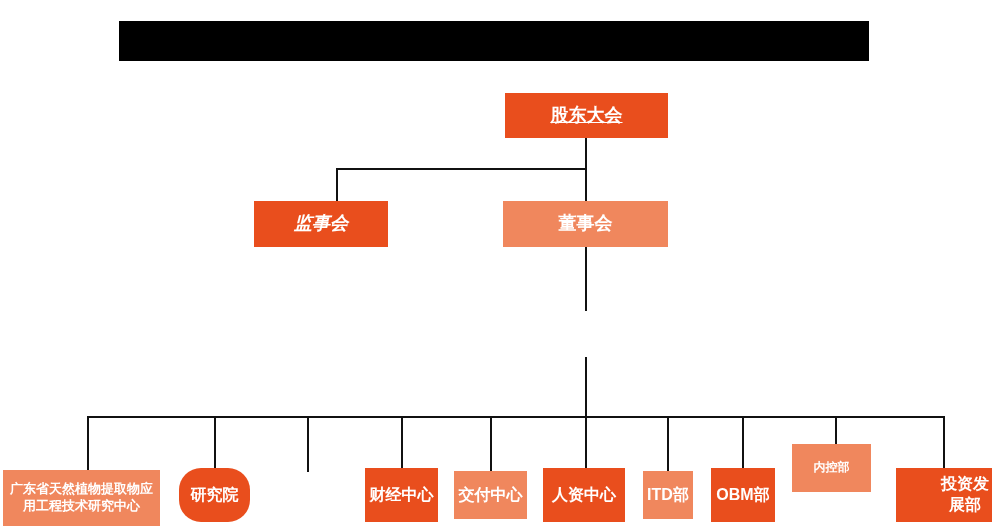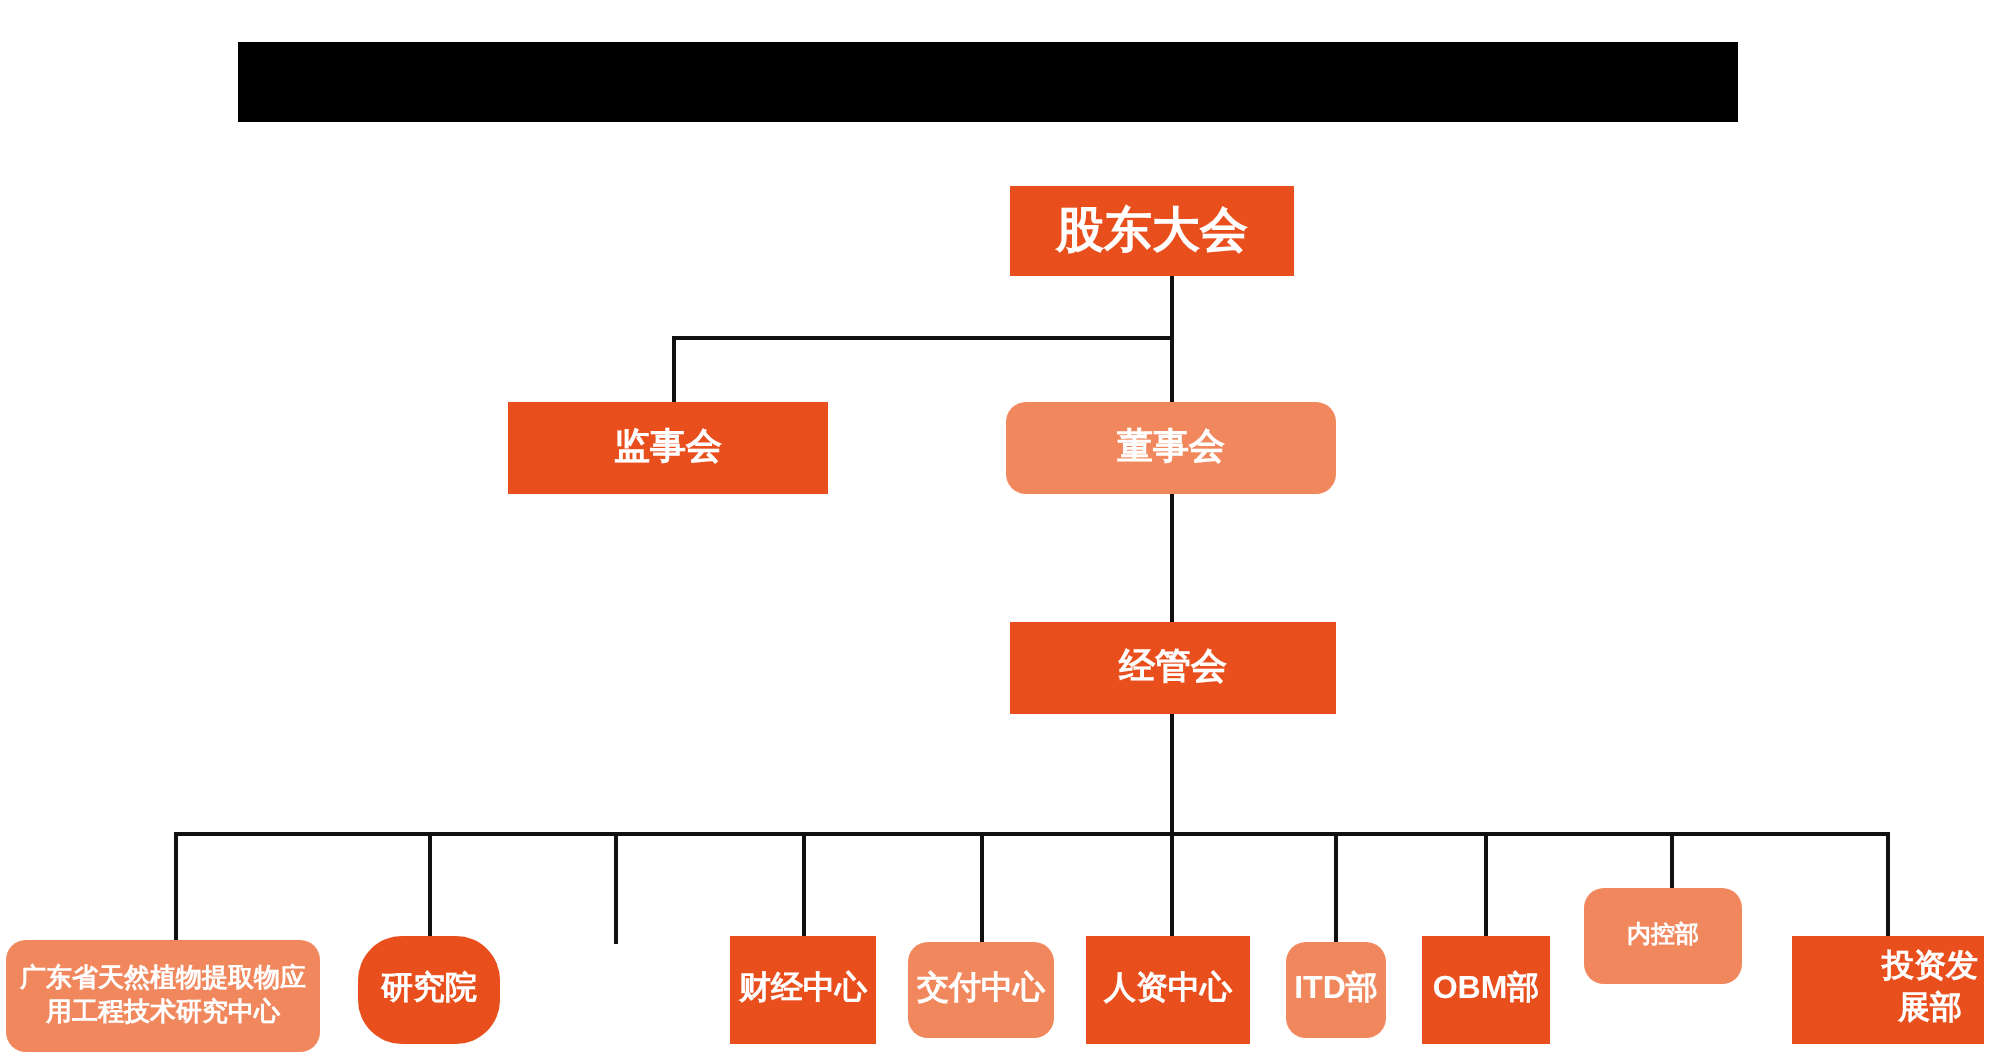--- a/index.html
+++ b/index.html
@@ -34,21 +34,21 @@
     display: flex;
     align-items: center;
     justify-content: center;
     color: var(--node-text, #ffffff);
     font-weight: bold;
     text-align: center;
     box-sizing: border-box;
     line-height: 1.3;
   }
   .primary   { background: var(--primary, #E94E1D); }
-  .secondary { background: var(--secondary, #F0875D); border-radius: 10px; }
+  .secondary { background: var(--secondary, #F0875D); }
 </style>
 </head>
 <body>
 
 <div class="stage">
 
   <div class="redacted-bar"></div>
 
   <div class="vline" style="left:585px; top:138px; height:63px;"></div>
   <div class="hline" style="left:336px; top:168px; width:251px;"></div>
@@ -60,26 +60,25 @@
   <div class="vline" style="left:214px; top:416px; height:56px;"></div>
   <div class="vline" style="left:307px; top:416px; height:56px;"></div>
   <div class="vline" style="left:401px; top:416px; height:56px;"></div>
   <div class="vline" style="left:490px; top:416px; height:56px;"></div>
   <div class="vline" style="left:585px; top:416px; height:56px;"></div>
   <div class="vline" style="left:667px; top:416px; height:56px;"></div>
   <div class="vline" style="left:742px; top:416px; height:56px;"></div>
   <div class="vline" style="left:835px; top:416px; height:56px;"></div>
   <div class="vline" style="left:943px; top:416px; height:56px;"></div>
 
-  <div class="node primary" style="left:505px; top:93px; width:142px; height:45px; font-size:24px;">股东大会</div>
+  <div class="node primary" style="left:505px; top:93px; width:163px; height:45px; font-size:18px;text-decoration:underline;">股东大会</div>
 
-  <div class="node primary" style="left:254px; top:201px; width:160px; height:46px; font-size:18px;">监事会</div>
+  <div class="node primary" style="left:254px; top:201px; width:134px; height:46px; font-size:18px;font-style:italic;">监事会</div>
   <div class="node secondary" style="left:503px; top:201px; width:165px; height:46px; font-size:18px;">董事会</div>
 
-  <div class="node primary" style="left:505px; top:311px; width:163px; height:46px; font-size:18px;">经管会</div>
 
   <div class="node secondary" style="left:3px; top:470px; width:157px; height:56px; font-size:13px; padding:0 4px;">广东省天然植物提取物应用工程技术研究中心</div>
   <div class="node primary" style="left:179px; top:468px; width:71px; height:54px; font-size:16px;border-radius:22px;">研究院</div>
   <div class="node primary" style="left:365px; top:468px; width:73px; height:54px; font-size:16px;">财经中心</div>
   <div class="node secondary" style="left:454px; top:471px; width:73px; height:48px; font-size:16px;">交付中心</div>
   <div class="node secondary" style="left:643px; top:471px; width:50px; height:48px; font-size:16px;">ITD部</div>
   <div class="node primary" style="left:543px; top:468px; width:82px; height:54px; font-size:16px;">人资中心</div>
   <div class="node primary" style="left:711px; top:468px; width:64px; height:54px; font-size:16px;">OBM部</div>
   <div class="node secondary" style="left:792px; top:444px; width:79px; height:48px; font-size:12px;">内控部</div>
   <div class="node primary" style="left:896px; top:468px; width:96px; height:54px; font-size:16px;padding-left:42px;">投资发展部</div>

